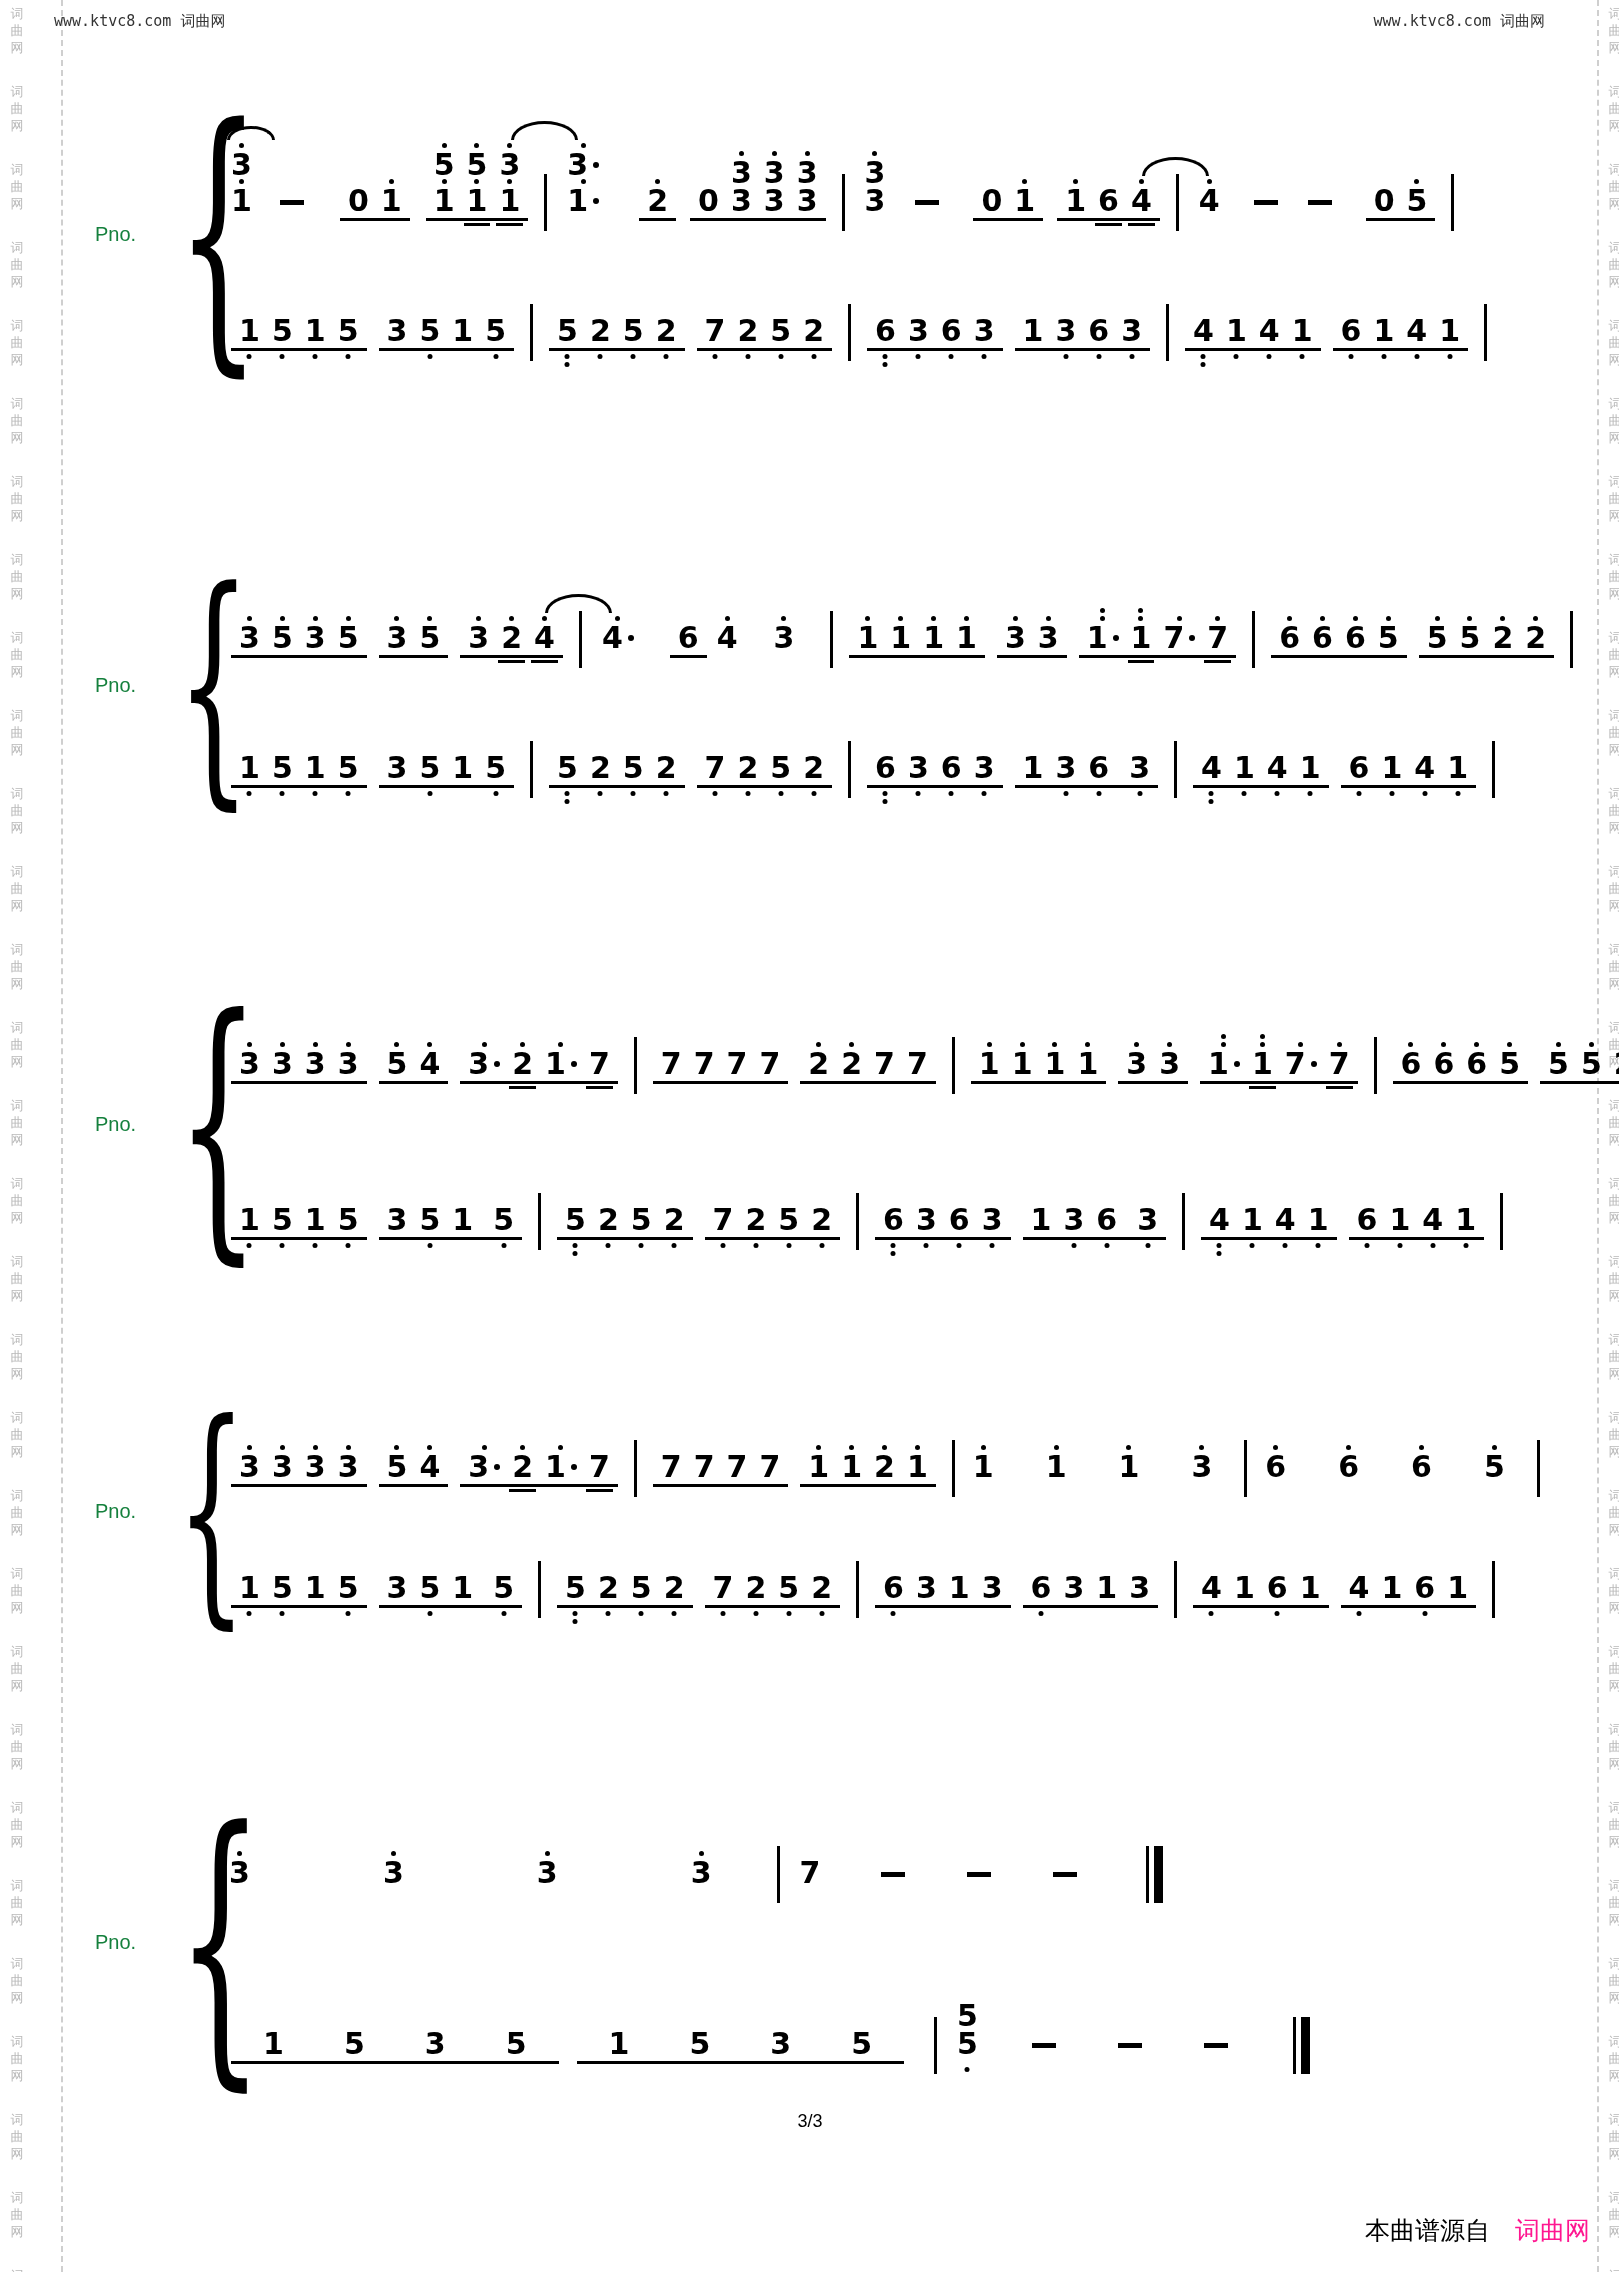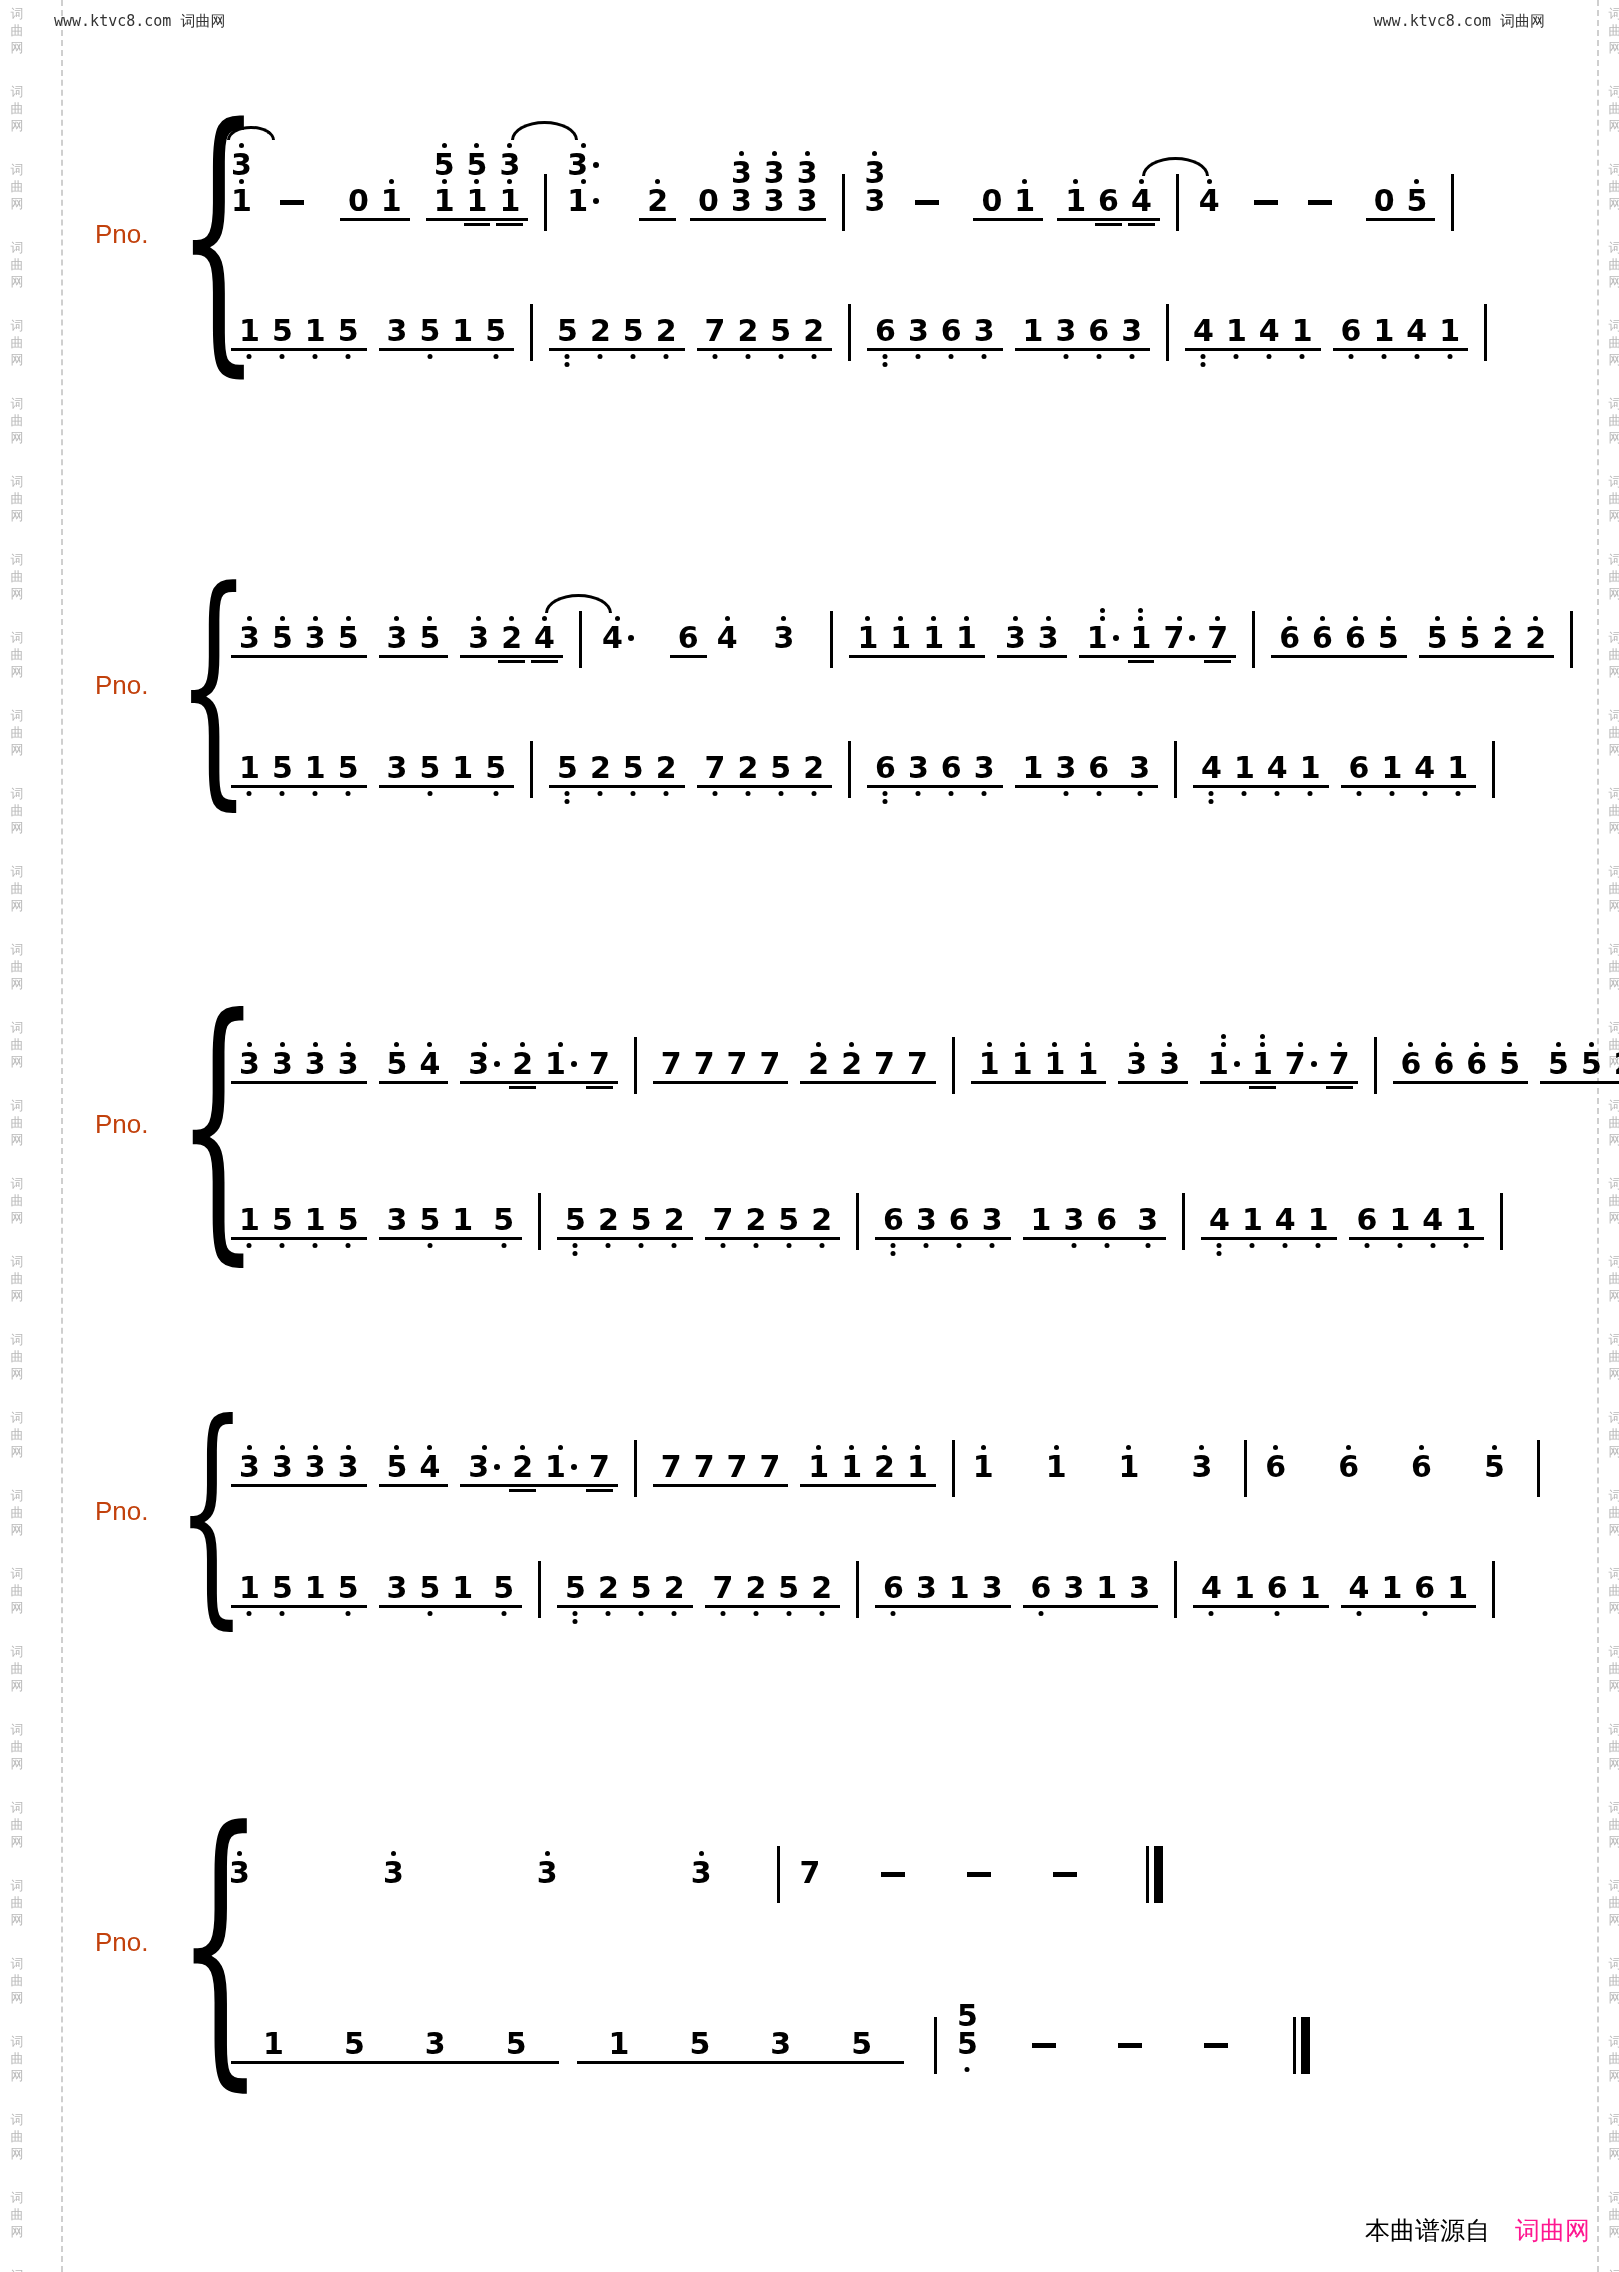--- a/index.html
+++ b/index.html
@@ -11,21 +11,21 @@
   .wm-col{position:absolute;top:4px;bottom:0;width:22px;overflow:hidden;
     color:#b9b9b9;font-size:13px;text-align:center;}
   .wm-col.left{left:6px}.wm-col.right{left:1604px}
   .wmch{line-height:14px;margin:3px 0;}
   .wmch.gap{margin-bottom:30px;}
   .wm-top{position:absolute;top:12px;font-family:"DejaVu Sans Mono",monospace;
     font-size:15px;color:#333;white-space:nowrap;}
   .wm-top.left{left:54px}.wm-top.right{right:75px}
   
   .system{position:absolute;left:95px;display:flex;align-items:center;}
-  .pno{width:65px;font-size:26px;color:#c2410c;text-align:left;flex:none;}
+  .pno{width:65px;font-size:20px;color:#15803d;text-align:left;flex:none;}
   .brace{flex:none;width:63px;text-align:center;font-family:"DejaVu Serif",serif;
     font-weight:400;transform:scale(0.48,1.04);transform-origin:50% 50%;color:#000;}
   .lines{display:flex;flex-direction:column;margin-left:2px;}
   .sline{display:flex;align-items:flex-end;padding-top:26px;}
   
   .note{position:relative;display:inline-flex;flex-direction:column;align-items:center;
     justify-content:flex-end;margin:0 6px;}
   .note.solo{margin:0 10px;padding-bottom:6px;}
   .voice{display:flex;flex-direction:column;align-items:center;}
   .vdots{display:flex;flex-direction:column;align-items:center;gap:3px;margin-bottom:3px;}
@@ -2982,18 +2982,19 @@
             <span class="dash" style="margin-left: 48px;"></span>
             <span class="endbar" style="margin-left: 51px;">
               <span class="thin"></span>
               <span class="thick"></span>
             </span>
           </div>
         </div>
       </div>
     </div>
 
+  <div class="pageno">3/3</div>
   <div class="source">
     <span>本曲谱源自</span>
     <span class="brand" style="color: rgb(255, 22, 144);">词曲网</span>
   </div>
 </div>
 
 
 </body></html>

